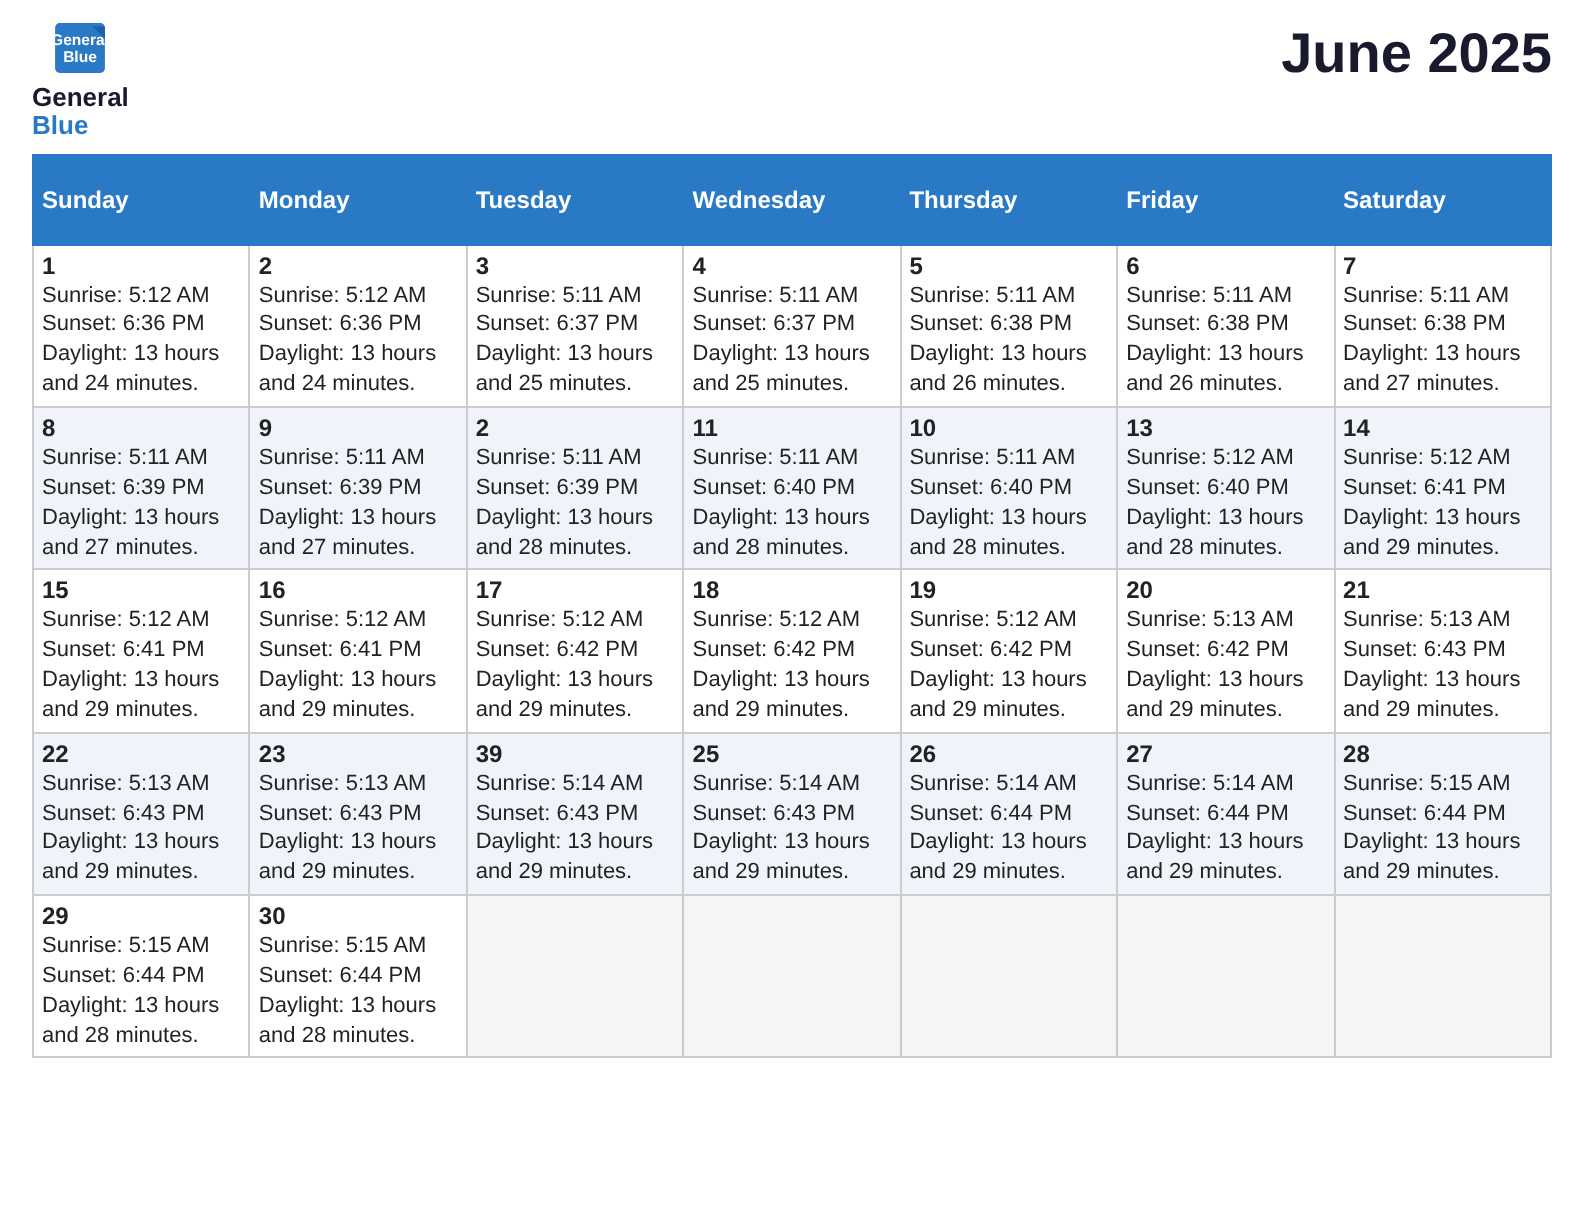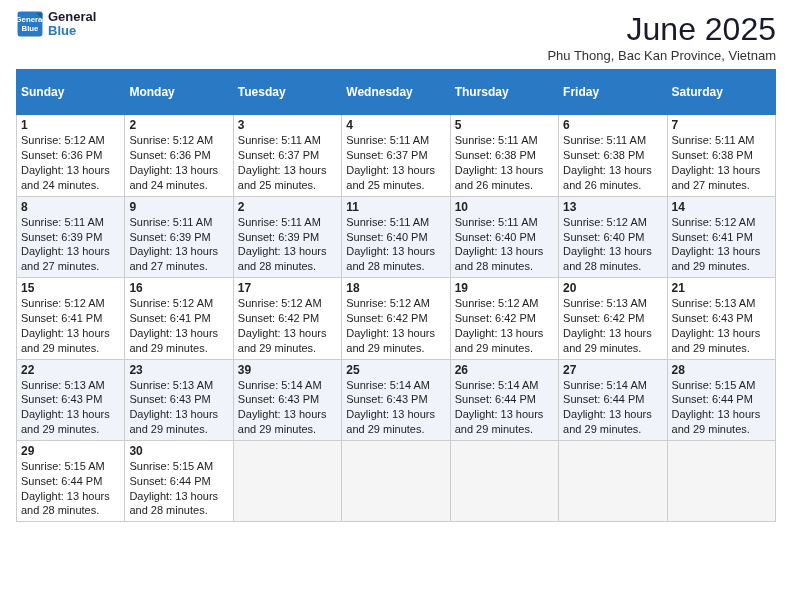--- a/index.html
+++ b/index.html
@@ -17,32 +17,34 @@
       padding: 10px 16px 10px 16px;
     }
     .header-row {
       display: flex;
       align-items: flex-start;
       justify-content: space-between;
       margin-bottom: 6px;
     }
     .logo {
       display: flex;
+      align-items: center;
       gap: 4px;
+      flex-direction: column;
     }
     .logo-icon {
       width: 28px;
       height: 28px;
     }
     .title-block {
       text-align: right;
     }
     .main-title {
-      font-size: 32px;
-      font-weight: normal;
+      font-size: 28px;
+      font-weight: bold;
       color: #1a1a2e;
       line-height: 1.2;
     }
     .subtitle {
       font-size: 13px;
       color: #333;
     }
     .calendar-table {
       width: 100%;
       border-collapse: collapse;
@@ -97,21 +99,20 @@
 
         <polygon points="26,4 34,4 34,12" fill="#1a5fa8"></polygon>
       </svg>
       <div>
         <div style="font-size:13px;font-weight:bold;color:#1a1a2e;line-height:1.1;">General</div>
         <div style="font-size:13px;font-weight:bold;color:#2979c5;line-height:1.1;">Blue</div>
       </div>
     </div>
     <div class="title-block">
       <div class="main-title">June 2025</div>
-      <div class="subtitle">Phu Thong, Bac Kan Province, Vietnam</div>
     </div>
   </div>
 
   <table class="calendar-table">
     <thead>
       <tr>
         <th>Sunday</th>
         <th>Monday</th>
         <th>Tuesday</th>
         <th>Wednesday</th>

